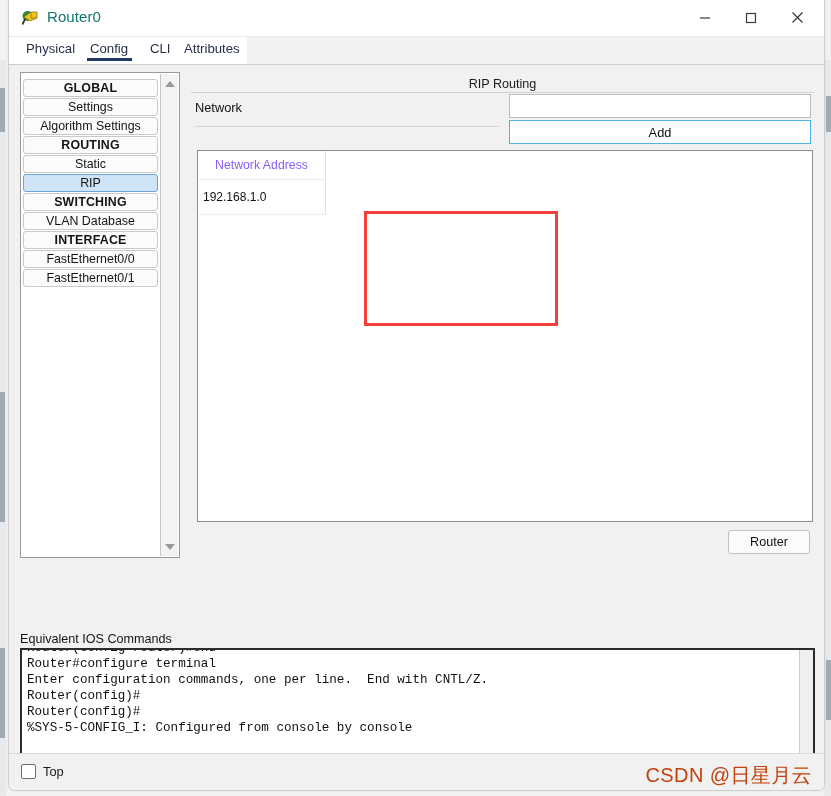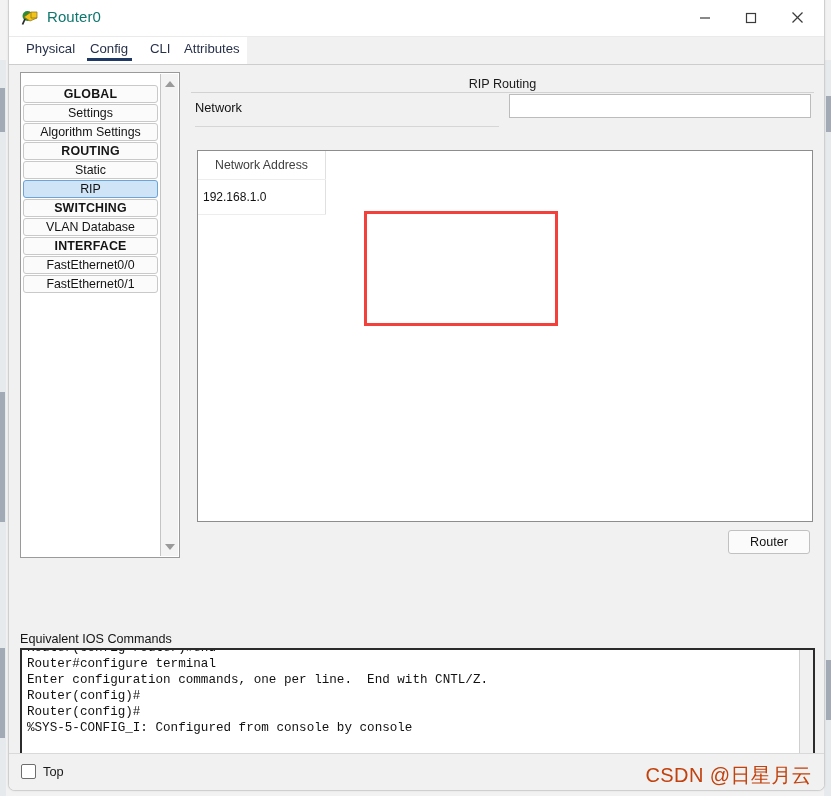--- a/index.html
+++ b/index.html
@@ -120,21 +120,21 @@
     left: 11px; top: 7px;
     width: 160px; height: 486px;
     background: #ffffff;
     border: 1px solid #9a9a9a;
     box-sizing: border-box;
   }
   #navlist {
     position: absolute;
     left: 0; top: 0;
     width: 139px;
-    padding: 12px 2px 0 2px;
+    padding: 6px 2px 0 2px;
     box-sizing: border-box;
   }
   .nav-item {
     height: 18px;
     line-height: 17px;
     margin-bottom: 1px;
     text-align: center;
     font-size: 12.4px;
     color: #141414;
     background: #fbfbfb;
@@ -250,21 +250,21 @@
   }
   #nettable {
     width: 128px;
     border-collapse: collapse;
     table-layout: fixed;
   }
   #nettable th {
     height: 26px;
     font-size: 12.3px;
     font-weight: normal;
-    color: #404040;
+    color: #8b5cf6;
     text-align: center;
     background: #ffffff;
     border-bottom: 1px solid #ededed;
     border-right: 1px solid #e0e0e0;
   }
   #nettable td {
     height: 32px;
     font-size: 12px;
     color: #111111;
     text-align: left;
@@ -453,20 +453,21 @@
       </div>
     </div>
 
     <div id="configpane">
       <div id="rip-title">RIP Routing</div>
       <div id="rip-title-rule"></div>
 
       <div id="network-label">Network</div>
       <input id="network-input" type="text" placeholder="" style="">
       <div id="row-rule"></div>
+      <button id="add-button">Add</button>
 
       <div id="table-frame">
         <table id="nettable">
           <thead>
             <tr>
               <th>Network Address</th>
             </tr>
           </thead>
           <tbody id="nettable-body">
               <tr>

